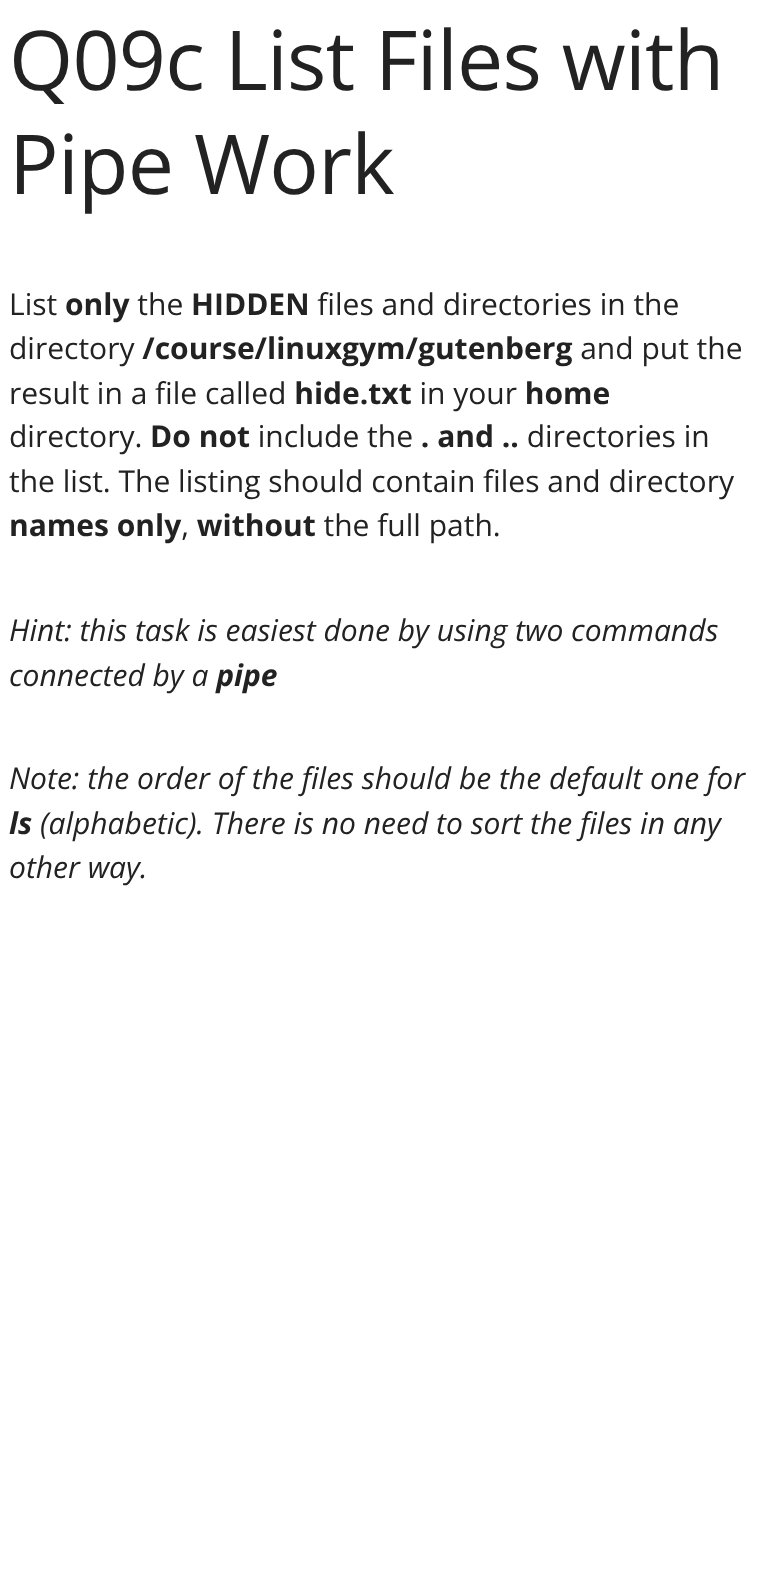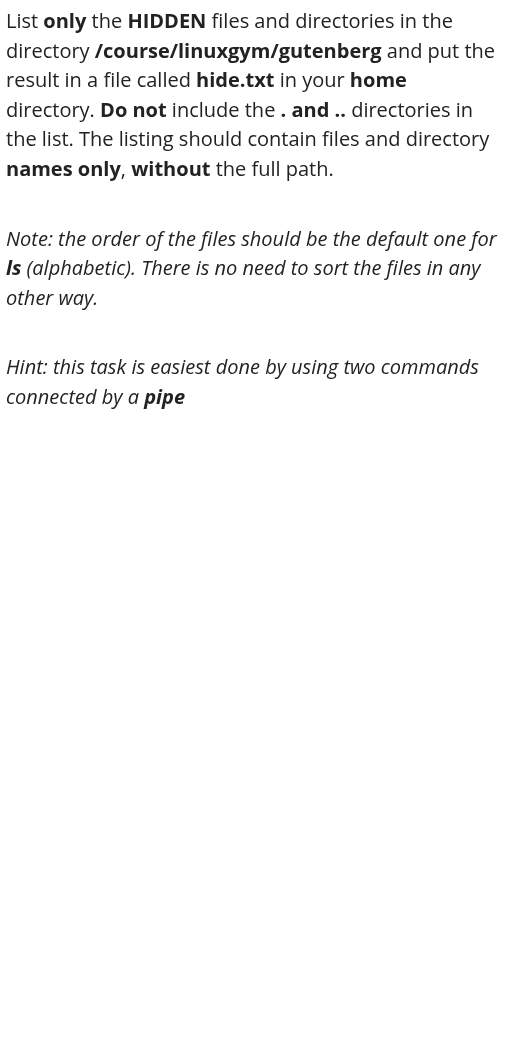--- a/index.html
+++ b/index.html
@@ -31,25 +31,26 @@
     margin-bottom: 0;
   }
   .b { font-weight: 700; }
   .i { font-style: italic; }
   .bi { font-weight: 700; font-style: italic; }
 </style>
 </head>
 <body>
 
 <div class="page">
+  <h1>Q09c List Files with Pipe Work</h1>
 
   <p>
     <span>List </span><span class="b">only</span><span> the </span><span class="b">HIDDEN</span><span> files and directories in the directory </span><span class="b">/course/linuxgym/gutenberg</span><span> and put the result in a file called </span><span class="b">hide.txt</span><span> in your </span><span class="b">home</span><span> directory. </span><span class="b">Do not</span><span> include the </span><span class="b">. and ..</span><span> directories in the list. The listing should contain files and directory </span><span class="b">names only</span><span>, </span><span class="b">without</span><span> the full path.</span>
   </p>
 
   <p class="i">
-    <span>Note: the order of the files should be the default one for </span><span class="bi">ls</span><span> (alphabetic). There is no need to sort the files in any other way.</span>
+    <span>Hint: this task is easiest done by using two commands connected by a </span><span class="bi">pipe</span>
   </p>
 
   <p class="i">
-    <span>Hint: this task is easiest done by using two commands connected by a </span><span class="bi">pipe</span>
+    <span>Note: the order of the files should be the default one for </span><span class="bi">ls</span><span> (alphabetic). There is no need to sort the files in any other way.</span>
   </p>
 </div>
 
 </body></html>

